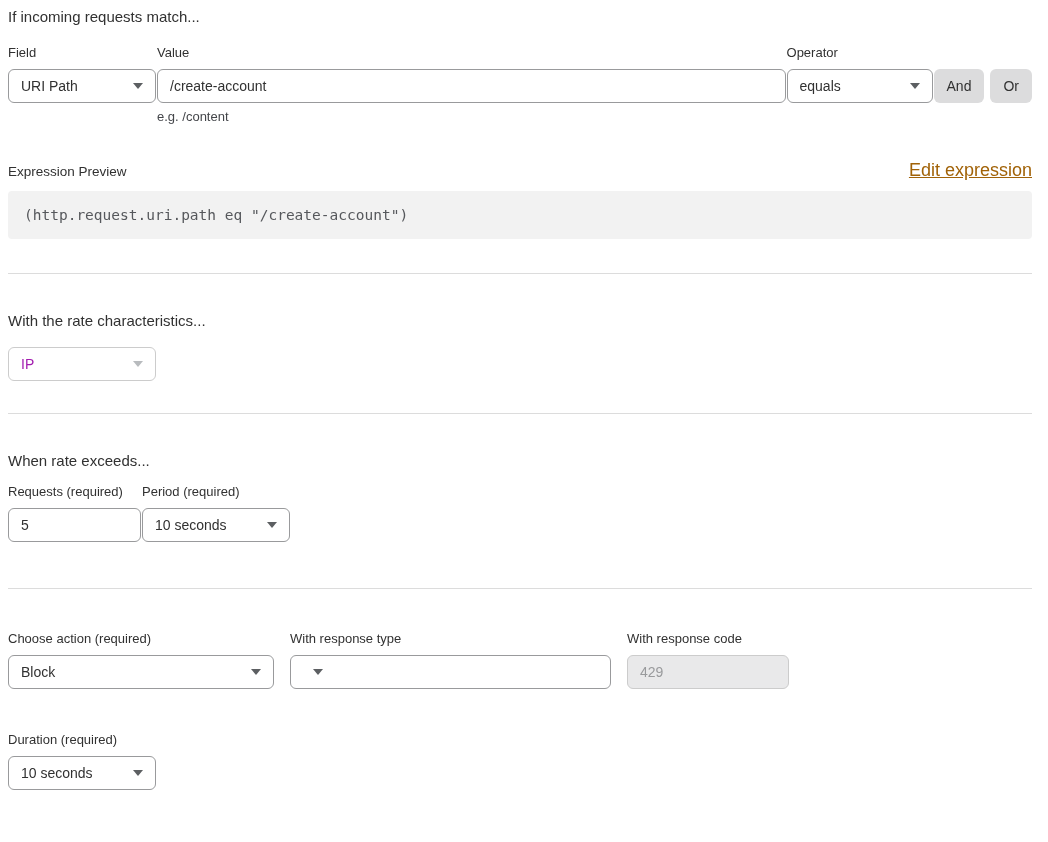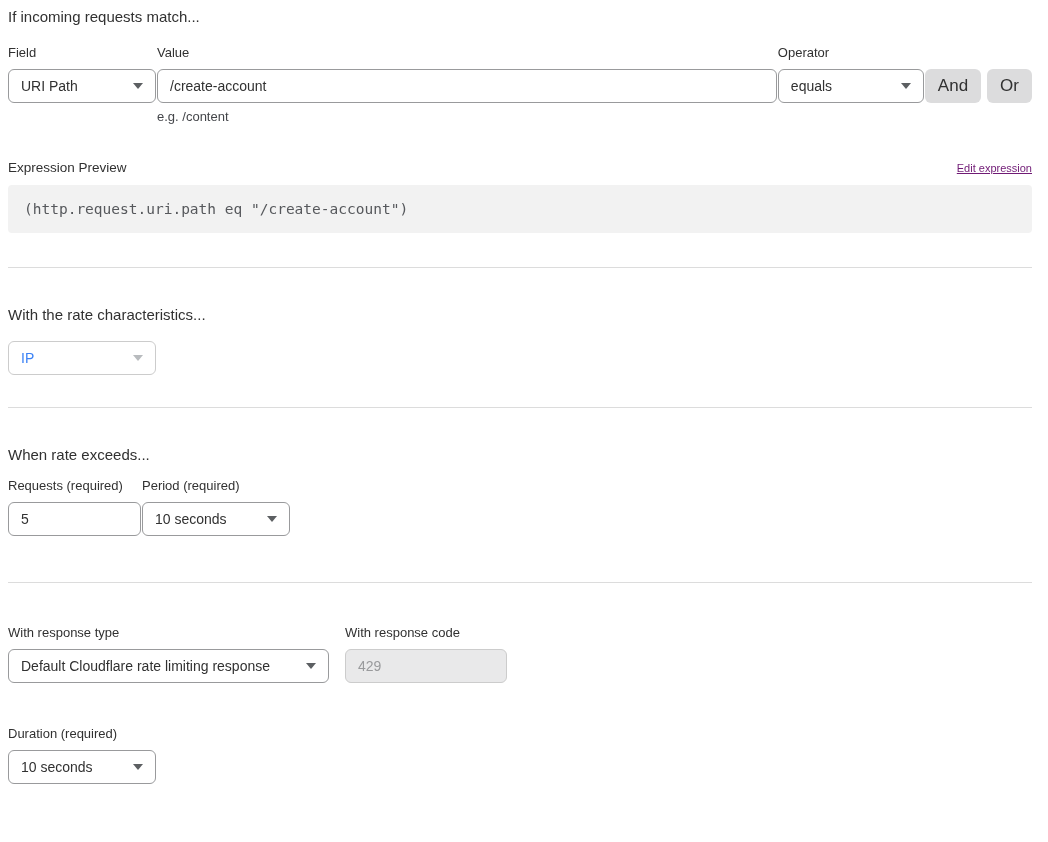--- a/index.html
+++ b/index.html
@@ -46,21 +46,21 @@
   }
   .caret {
     width: 0; height: 0;
     border-left: 5px solid transparent;
     border-right: 5px solid transparent;
     border-top: 6px solid #5c5f62;
     margin-left: 10px;
   }
   .select.disabled {
     border-color: #cccccc;
-    color: #3b82f6;
+    color: #a21caf;
     cursor: default;
   }
   .select.disabled .caret { border-top-color: #b8bbbe; }
   input.textbox {
     padding: 0 12px;
     width: 100%;
     font-family: "Liberation Sans", sans-serif;
     outline: none;
   }
   input.textbox:disabled {
@@ -69,36 +69,36 @@
     color: #999a9c;
   }
   .hint { font-size: 13px; color: #44464a; margin-top: 6px; }
   .btn {
     height: 34px;
     margin-top: 24px;
     border: none;
     border-radius: 6px;
     background: #dcdcdd;
     color: #313131;
-    font-size: 17px;
+    font-size: 14px;
     font-family: "Liberation Sans", sans-serif;
     padding: 0 13px;
     cursor: pointer;
   }
   .btn-or { margin-left: 5px; }
   .expr-row {
     display: flex;
     justify-content: space-between;
     align-items: baseline;
     margin-top: 36px;
   }
   .expr-label { font-size: 13.5px; color: #313131; }
   .link {
-    font-size: 11px;
-    color: #701a75;
+    font-size: 18px;
+    color: #a16207;
     text-decoration: underline;
     cursor: pointer;
   }
   .code-box {
     margin-top: 10px;
     background: #f2f2f2;
     border-radius: 4px;
     padding: 16px;
     font-family: "DejaVu Sans Mono", monospace;
     font-size: 14.5px;
@@ -190,24 +190,30 @@
         <span class="caret"></span>
       </div>
     </div>
   </div>
 </div>
 
 <hr class="divider d3">
 
 <div class="sect-tight">
   <div class="form-row gap16">
+    <div class="field-col w-action">
+      <span class="field-label">Choose action (required)</span>
+      <div class="control select">
+        <span>Block</span>
+        <span class="caret"></span>
+      </div>
+    </div>
     <div class="field-col w-resptype">
       <span class="field-label">With response type</span>
       <div class="control select">
-        <span>Default Cloudflare rate limiting response</span>
         <span class="caret"></span>
       </div>
     </div>
     <div class="field-col w-respcode">
       <span class="field-label">With response code</span>
       <input class="control textbox" type="text" disabled="" value="429" style="">
     </div>
   </div>
 </div>
 

